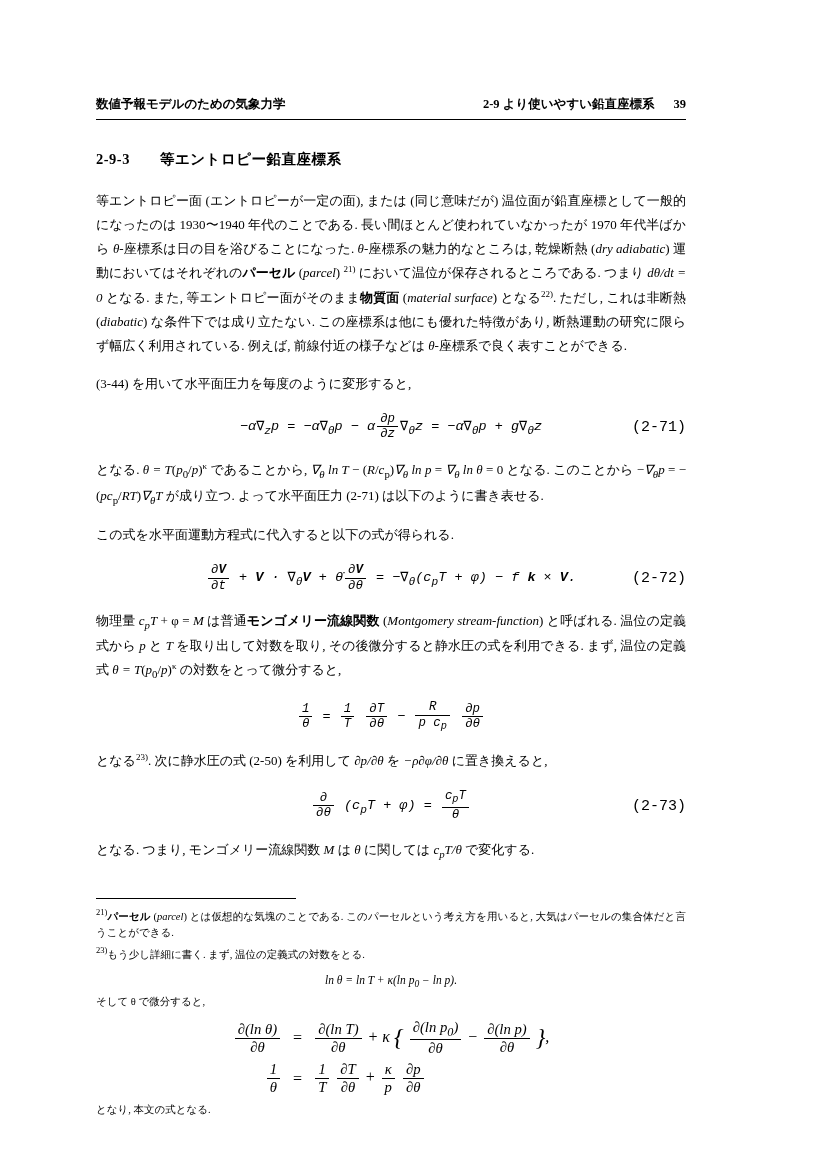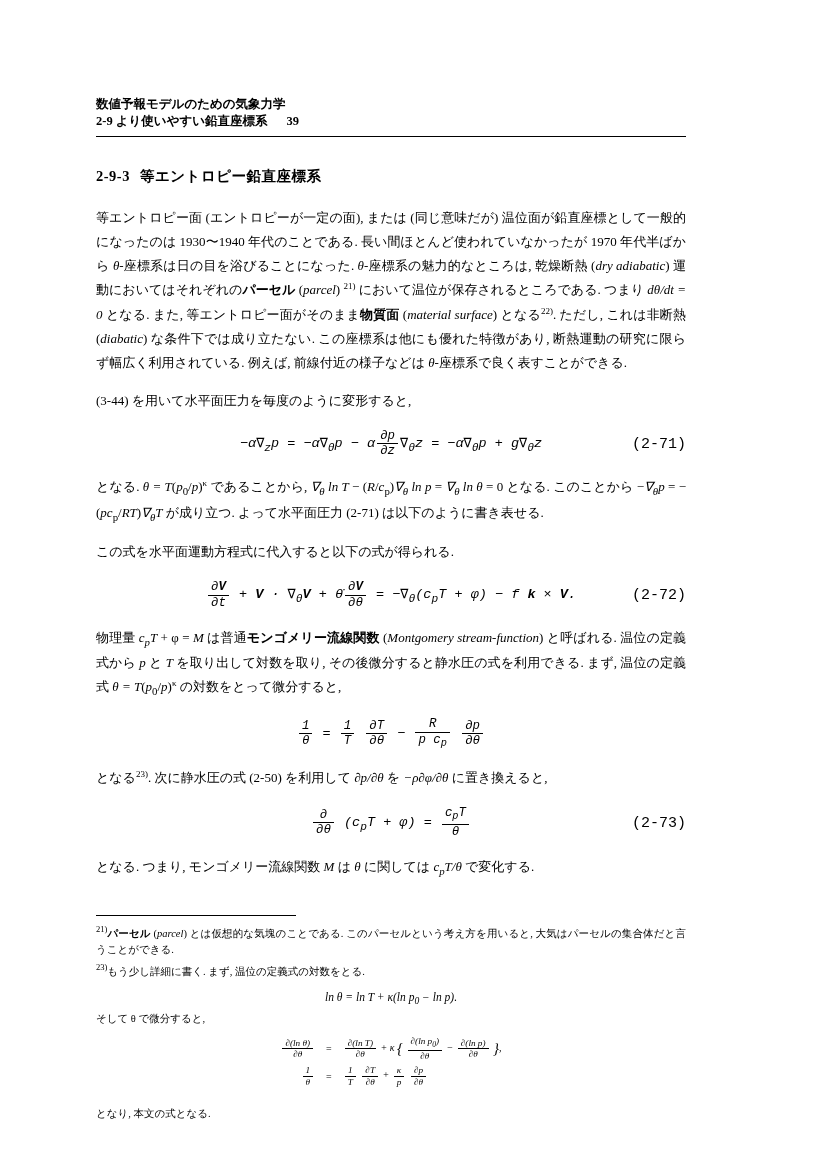--- a/index.html
+++ b/index.html
@@ -25,43 +25,42 @@
     position: absolute;
     left: 96px;
     top: 96px;
     width: 590px;
   }
 
   
   .runhead {
     display: flex;
     justify-content: space-between;
-    align-items: flex-start;
+    align-items: center;
     font-size: 12.5px;
     font-weight: bold;
     padding-bottom: 6px;
     border-bottom: 1px solid #000;
-    flex-direction: column;
   }
   .runhead .left { white-space: nowrap; }
   .runhead .right {
     display: flex;
     gap: 19px;
     align-items: baseline;
     white-space: nowrap;
   }
 
   
   h2.sect {
     font-size: 14.5px;
     font-weight: bold;
     margin: 30px 0 20px 0;
     letter-spacing: 0.5px;
   }
-  h2.sect .num { margin-right: 10px; text-align: center; }
+  h2.sect .num { margin-right: 30px; text-align: center; }
 
   
   p.body {
     font-size: 13px;
     line-height: 1.85;
     margin: 0 0 14px 0;
     text-align: justify;
     text-justify: inter-ideograph;
   }
   .it { font-style: italic; }
@@ -110,22 +109,22 @@
     text-align: justify;
   }
   .fn .mk { font-size: 8.5px; vertical-align: super; }
   .fn-eq {
     text-align: center;
     font-style: italic;
     font-size: 11.5px;
     margin: 11px 0 5px 0;
   }
   .fn-align {
-    margin: 6px auto 16px auto;
-    font-size: 10px;
+    margin: 6px auto 4px auto;
+    font-size: 16px;
     font-style: italic;
     border-collapse: collapse;
   }
   .fn-align td { padding: 2px 3px; vertical-align: middle; }
   .fn-align td.rel { font-style: normal; padding: 0 8px; }
 </style>
 </head>
 <body>
 
 <div class="page">

